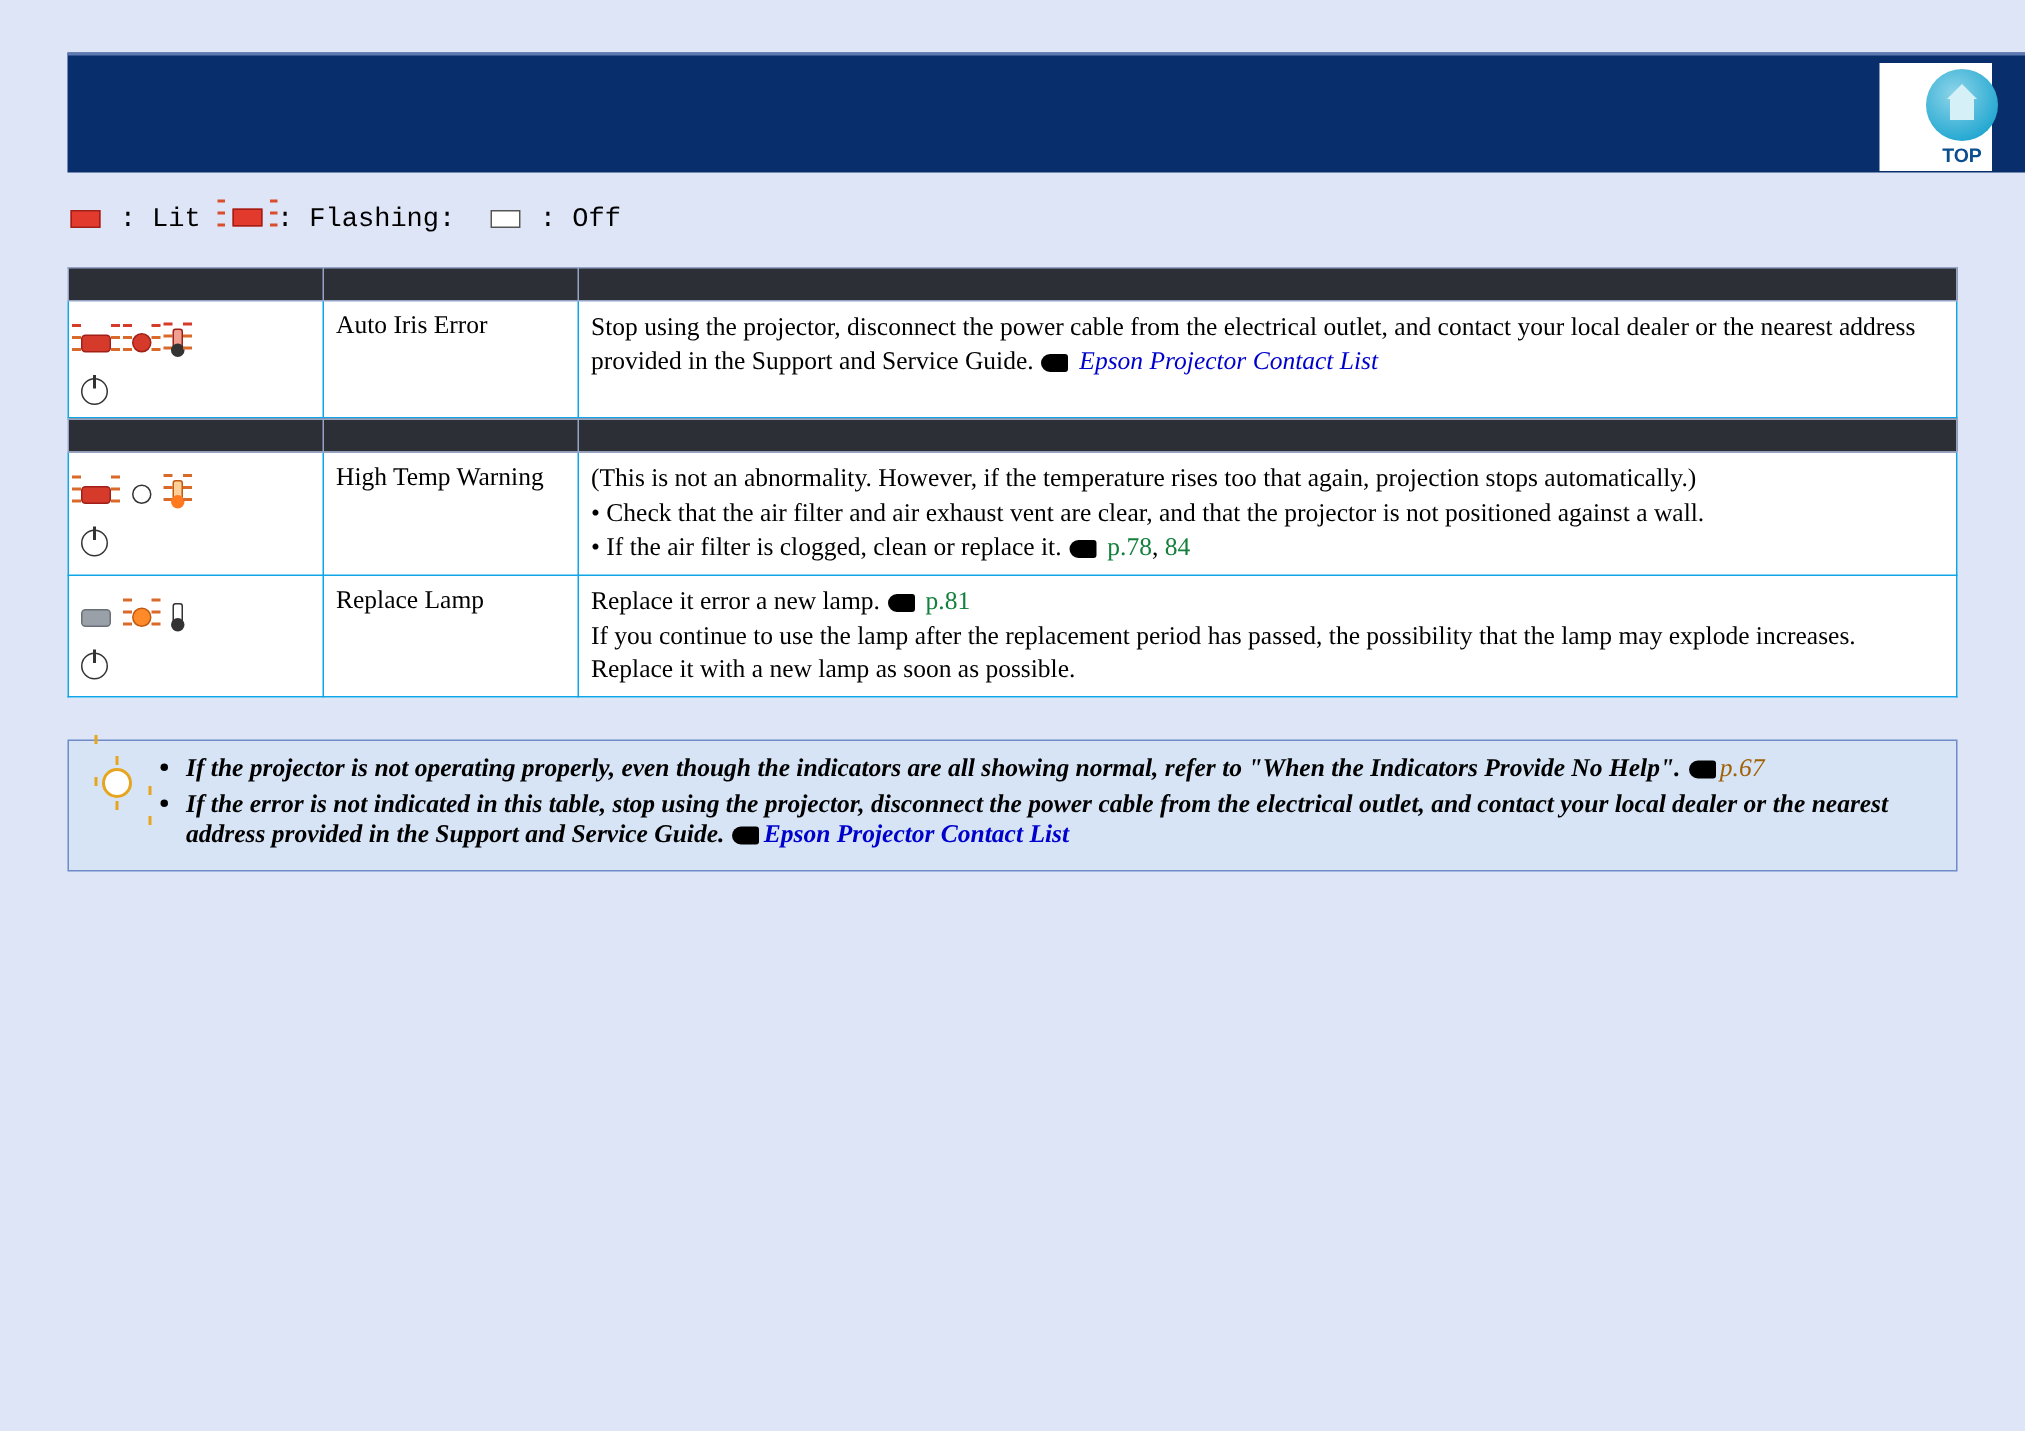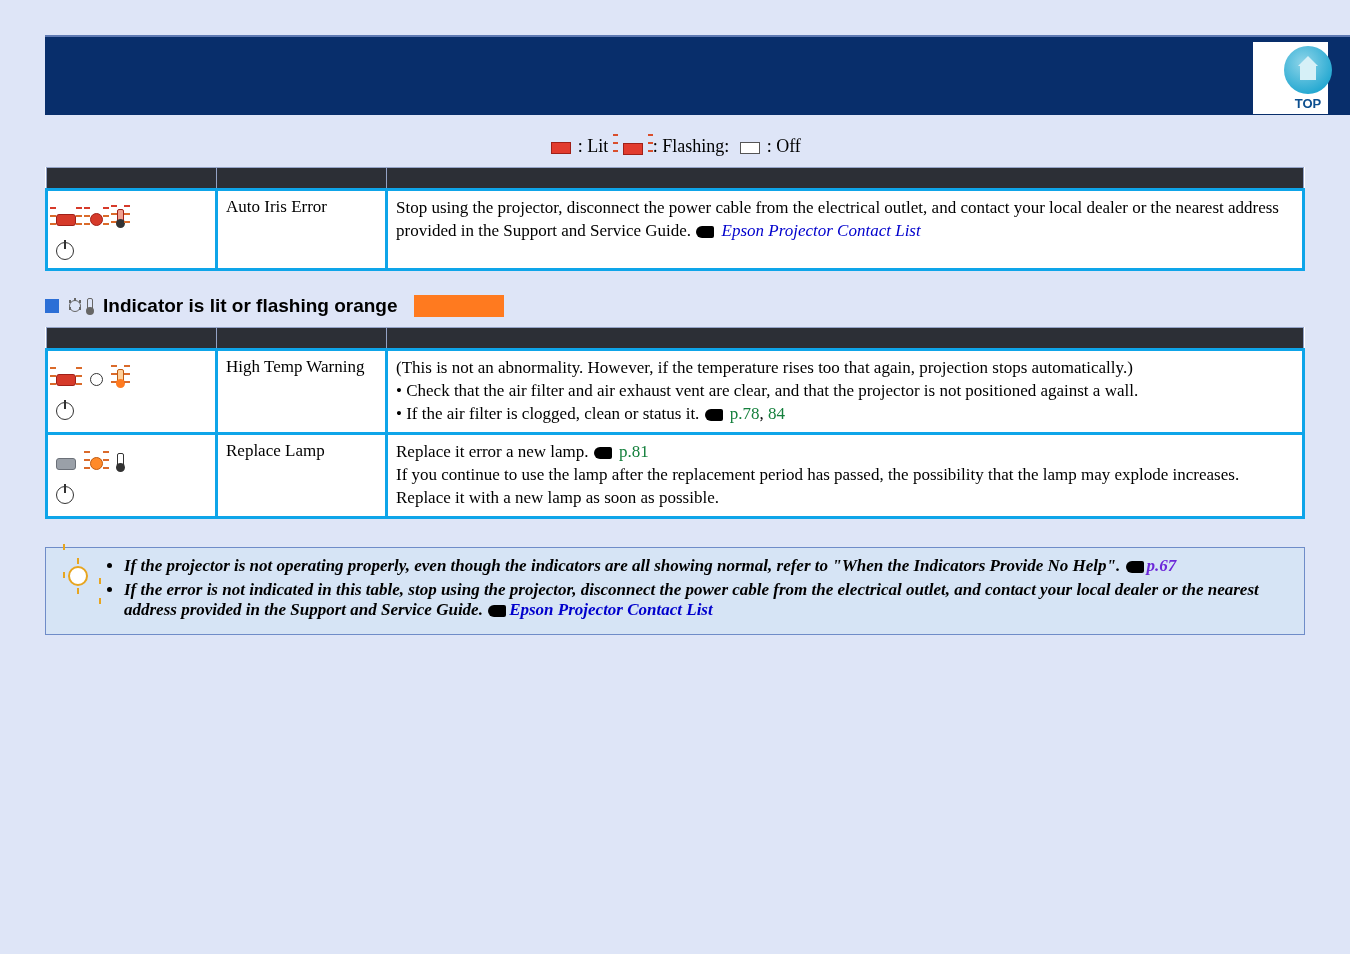--- a/index.html
+++ b/index.html
@@ -68,23 +68,24 @@
     font-size: 13px;
     color: #0b4e8f;
     margin-top: 2px;
   }
 
   .content {
     padding: 0 45px 20px 45px;
   }
 
   .legend {
-    text-align: center;
+    text-align: left;
     font-size: 18px;
-    padding: 6px 0 9px 0;
+    padding: 6px 0 21px 0;
+    font-family: Liberation Mono, monospace;
   }
   .legend .box {
     display:inline-block;
     width:20px;height:12px;
     border:1px solid #555;
     vertical-align:middle;
     margin:0 2px;
   }
   .legend .box.red { background:#e23b2e; border-color:#a02018;}
   .legend .box.flash { background:#e23b2e; border-color:#a02018;}
@@ -112,21 +113,21 @@
     border-collapse: collapse;
     background: #fff;
     border: 1px solid #94a3c6;
   }
   table.indtable thead td {
     background: #2c2f36;
     height: 22px;
     border: 1px solid #94a3c6;
   }
   table.indtable td {
-    border: 3px solid #0ea5e9;
+    border: 1px solid #0ea5e9;
     vertical-align: top;
     padding: 6px 8px;
   }
   table.indtable td.state {
     width: 170px;
     padding: 18px 8px 8px 8px;
   }
   table.indtable td.cause {
     width: 170px;
   }
@@ -226,21 +227,21 @@
     width:20px;height:20px;border:2px solid #e7a51f;border-radius:50%;
     background:#fff;
   }
   .tipbox .bulb::before,.tipbox .bulb::after{
     content:"";position:absolute;width:6px;height:2px;background:#e7a51f;
   }
   .tipbox .bulb::before{top:0;left:15px;transform:rotate(90deg);box-shadow:-14px 14px 0 #e7a51f,14px 14px 0 #e7a51f;}
   .tipbox .bulb::after{top:30px;left:15px;transform:rotate(90deg);box-shadow:-10px -22px 0 #e7a51f,10px -22px 0 #e7a51f;}
   .tipbox ul { margin:0; padding-left:18px; font-style:italic; font-weight:bold;}
   .tipbox li { margin-bottom:4px; }
-  .tipbox .plink { color:#6d28d9; font-style:italic; font-weight:bold; cursor:pointer;}
+  .tipbox .plink { color:#a16207; font-style:italic; font-weight:normal; cursor:pointer;}
   .tipbox .plink2 { color:#0000cc; font-style:italic; font-weight:bold; cursor:pointer;}
 </style>
 </head>
 <body>
 
 <div class="top-band">
   <div class="dark-bar"></div>
   <div class="top-logo">
     <div class="house"></div>
     <div class="toptxt">TOP</div>
@@ -279,29 +280,20 @@
         </td>
         <td class="cause">Auto Iris Error</td>
         <td class="remedy">
           <span>Stop using the projector, disconnect the power cable from the electrical outlet, and contact your local dealer or the nearest address provided in the Support and Service Guide. </span><span class="hand"></span>
           <span class="see-link">Epson Projector Contact List</span>
         </td>
       </tr>
     </tbody>
   </table>
 
-  <div class="section-head">
-    <span class="sq"></span>
-    <span class="icongroup">
-      <span class="lampi"></span>
-      <span class="tempi"></span>
-    </span>
-    <span>Indicator is lit or flashing orange</span>
-    <span class="swatch"></span>
-  </div>
 
 
   <table class="indtable">
     <thead>
         <tr>
           <td></td>
           <td></td>
           <td></td>
         </tr>
       </thead>
@@ -314,21 +306,21 @@
               <span class="lampicn"><span class="body"></span></span>
               <span class="tempicn spray"><span class="body orange"></span></span>
             </div>
             <span class="pwri"></span>
           </div>
         </td>
         <td class="cause">High Temp Warning</td>
         <td class="remedy">
           <span>(This is not an abnormality. However, if the temperature rises too that again, projection stops automatically.)</span><br>
           • <span>Check that the air filter and air exhaust vent are clear, and that the projector is not positioned against a wall.</span><br>
-          • <span>If the air filter is clogged, clean or status it. </span><span class="hand"></span>
+          • <span>If the air filter is clogged, clean or replace it. </span><span class="hand"></span>
           <span class="see-link2">p.78</span>,
           <span class="see-link2">84</span>
         </td>
       </tr>
       <tr>
         <td class="state">
           <div class="state-col">
             <div class="state-row">
               <span class="projicn"><span class="body gray"></span></span>
               <span class="lampicn spray"><span class="body orange"></span></span>

